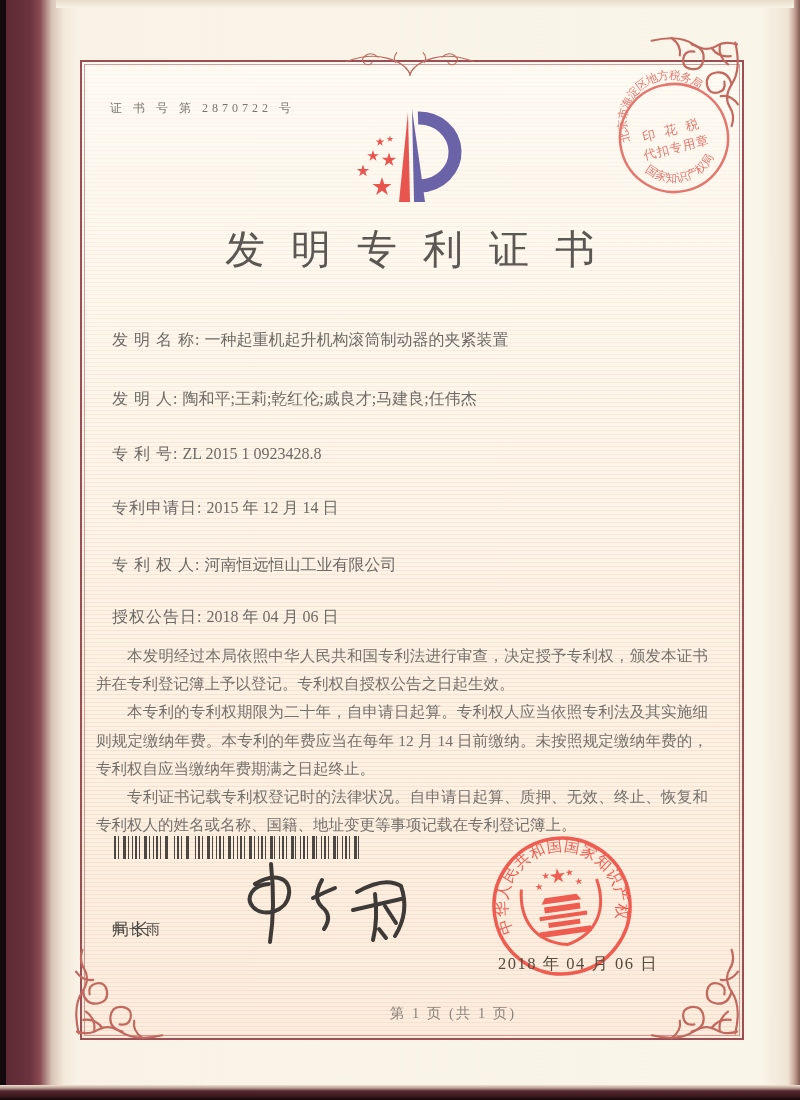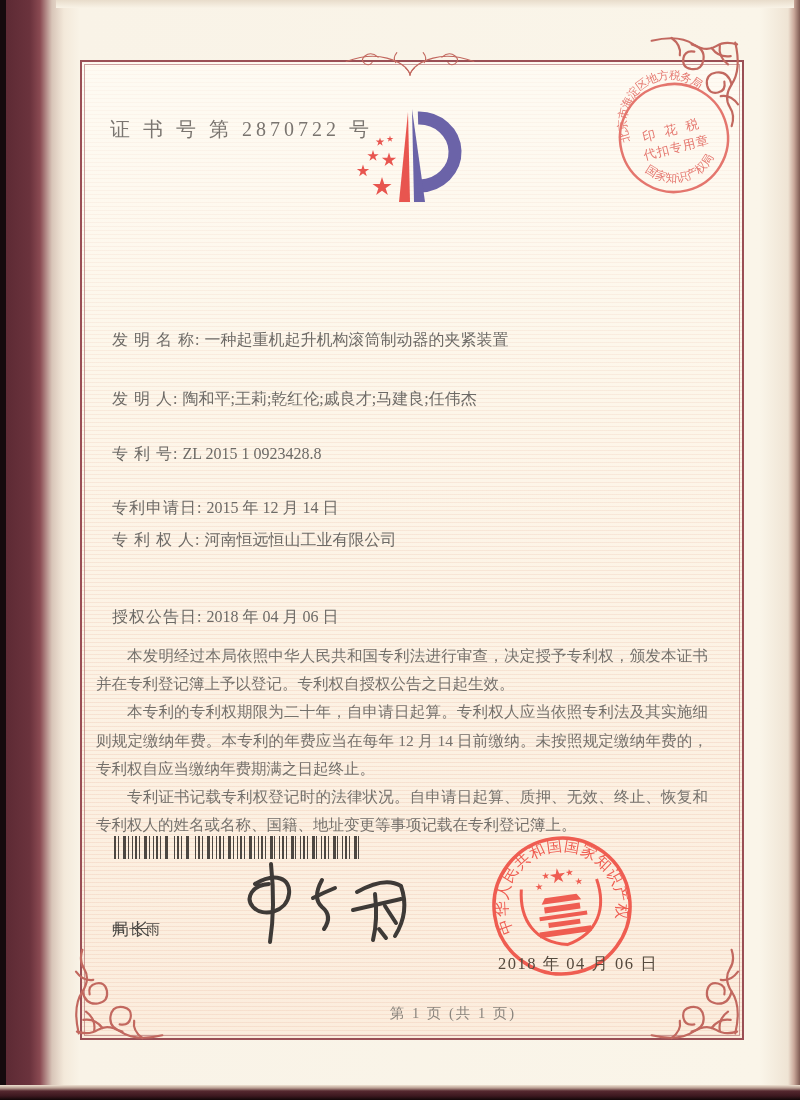--- a/index.html
+++ b/index.html
@@ -21,21 +21,21 @@
   .frame{
     position:absolute;left:80px;top:60px;width:660px;height:976px;
     border:2px solid #9a4f55;
     background:
       linear-gradient(180deg,rgba(255,253,247,0.75) 0%,rgba(255,250,240,0.35) 35%,rgba(252,228,212,0.18) 70%,rgba(250,220,200,0.30) 100%),
       repeating-linear-gradient(180deg,rgba(231,178,156,0.30) 0px,rgba(231,178,156,0.30) 1px,rgba(255,252,245,0) 1px,rgba(255,252,245,0) 4px),
       #fcf4e6;
   }
   .frame-inner{position:absolute;inset:2px;border:1px solid rgba(163,86,90,0.55);}
   .content{position:absolute;inset:0;}
-  .cert-number{position:absolute;left:110px;top:116px;font-size:20px;color:#7a7570;letter-spacing:4px;}
+  .cert-number{position:absolute;left:110px;top:100px;font-size:12px;color:#7a7570;letter-spacing:4px;}
   .logo{position:absolute;left:348px;top:102px;}
   .tax-stamp{position:absolute;left:606px;top:70px;opacity:.85;}
   .title{position:absolute;left:80px;top:222px;width:660px;text-align:center;
     font-size:40px;color:#5b5752;letter-spacing:26px;text-indent:26px;font-weight:500;}
   .row{position:absolute;left:112px;font-size:16px;color:#6d6a66;white-space:nowrap;text-align:center;}
   .row .lbl{letter-spacing:1px;}
   .paras{position:absolute;left:96px;top:642px;width:612px;font-size:15.5px;
     line-height:1.82;color:#75716c;text-align:justify;}
   .paras p{margin:0;text-indent:2em;}
   .barcode{position:absolute;left:114px;top:836px;width:248px;height:23px;opacity:.85;
@@ -132,38 +132,39 @@
       </text>
       <path id="taxBottom" d="M 32,93 A 44,44 0 0 0 104,93" fill="none"></path>
       <text font-size="11.5" letter-spacing="1.5">
         <textPath href="#taxBottom" textLength="82" lengthAdjust="spacing">国家知识产权局</textPath>
       </text>
       <text x="68" y="64" text-anchor="middle" font-size="13" letter-spacing="3">印 花 税</text>
       <text x="68" y="82" text-anchor="middle" font-size="12.5" letter-spacing="1">代扣专用章</text>
     </g>
   </svg>
 
+  <div class="title">发明专利证书</div>
 
   <div class="row" style="top:330px">
     <span class="lbl">发 明 名 称:</span>
     <span class="val">一种起重机起升机构滚筒制动器的夹紧装置</span>
   </div>
   <div class="row" style="top:389px">
     <span class="lbl">发    明    人:</span>
     <span class="val">陶和平;王莉;乾红伦;戚良才;马建良;任伟杰</span>
   </div>
   <div class="row" style="top:444px">
     <span class="lbl">专    利    号:</span>
     <span class="val">ZL 2015 1 0923428.8</span>
   </div>
   <div class="row" style="top:498px">
     <span class="lbl">专利申请日:</span>
     <span class="val">2015 年 12 月 14 日</span>
   </div>
-  <div class="row" style="top:530px">
+  <div class="row" style="top:555px">
     <span class="lbl">专 利 权 人:</span>
     <span class="val">河南恒远恒山工业有限公司</span>
   </div>
   <div class="row" style="top:607px">
     <span class="lbl">授权公告日:</span>
     <span class="val">2018 年 04 月 06 日</span>
   </div>
 
   <div class="paras">
     <p>本发明经过本局依照中华人民共和国专利法进行审查，决定授予专利权，颁发本证书并在专利登记簿上予以登记。专利权自授权公告之日起生效。</p>

